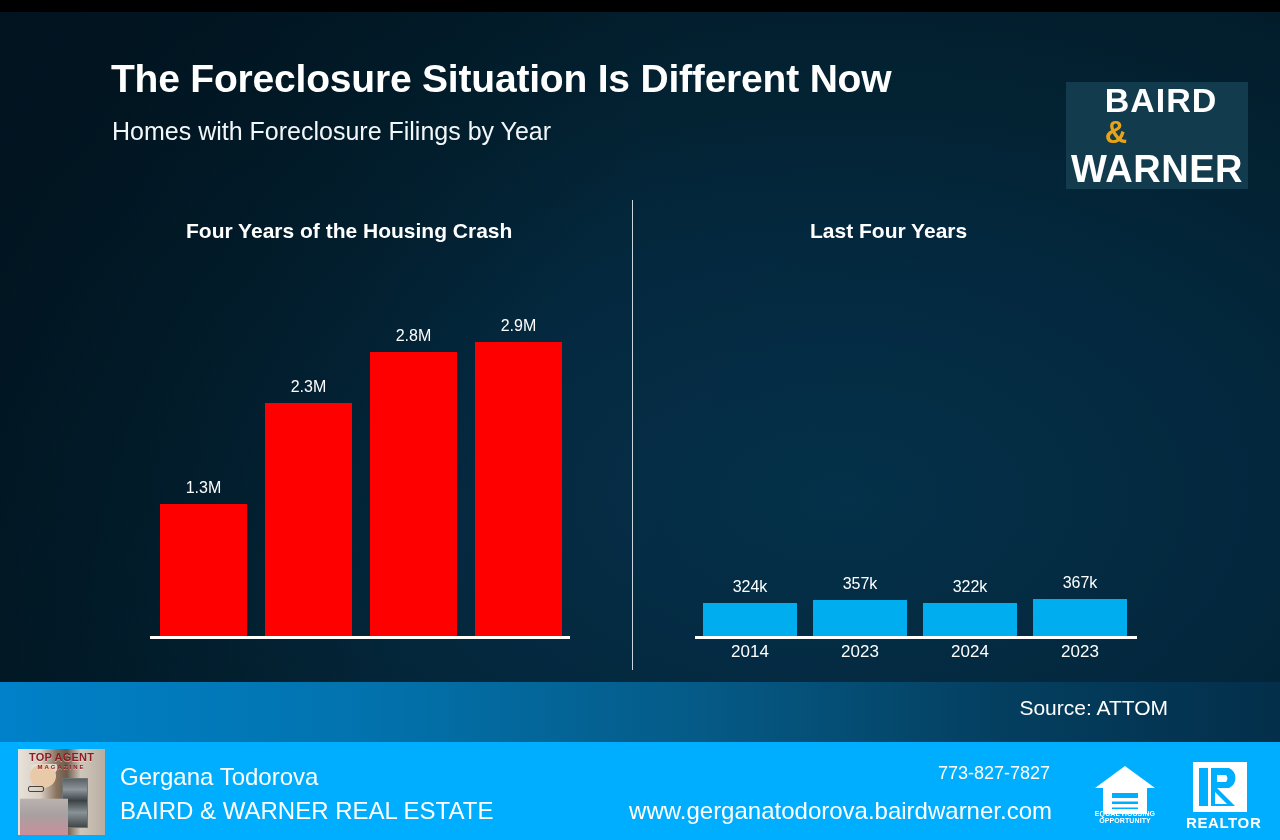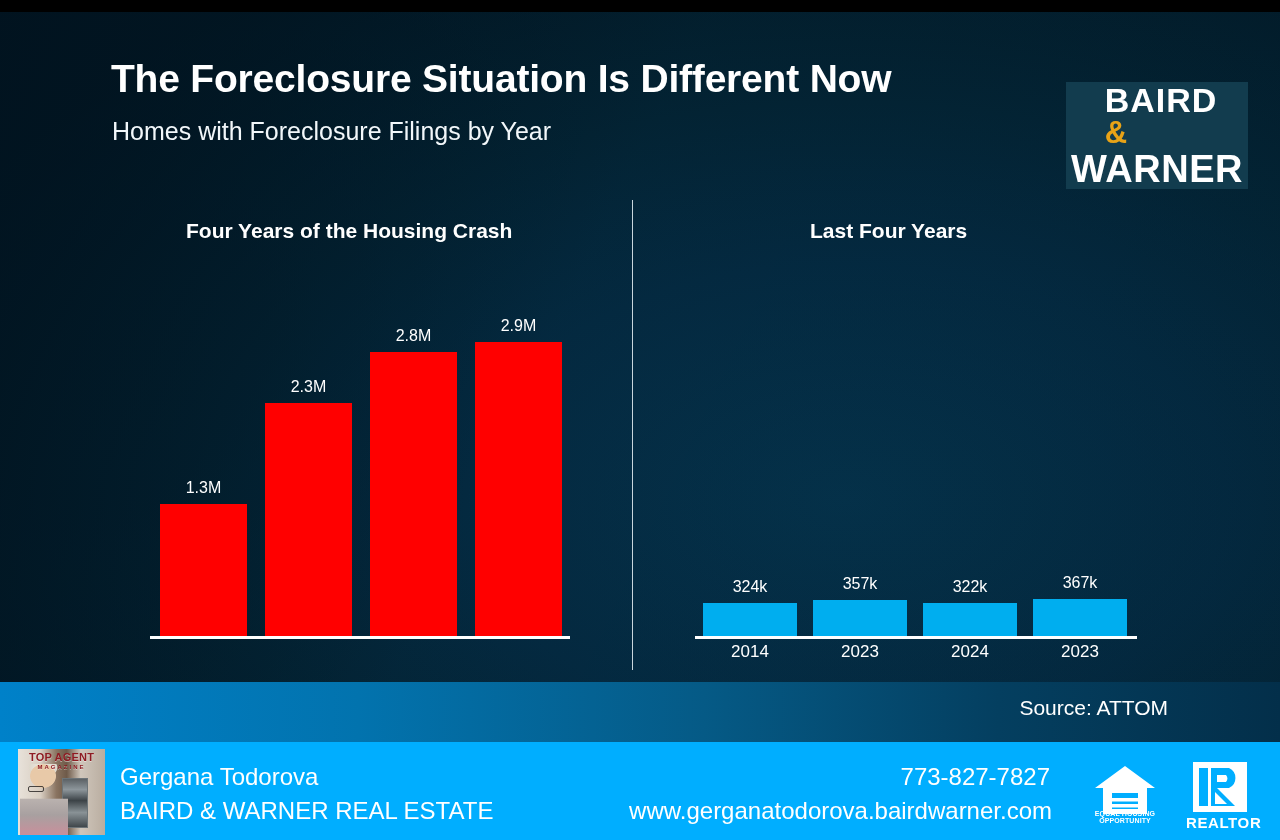--- a/index.html
+++ b/index.html
@@ -276,21 +276,21 @@
     top: 785px;
     font-size: 24px;
     color: #ffffff;
     white-space: nowrap;
   }
   .agent-phone {
     position: absolute;
     left: 1050px;
     top: 751px;
     transform: translateX(-100%);
-    font-size: 24px;
+    font-size: 18px;
     color: #ffffff;
     white-space: nowrap;
   }
   .agent-web {
     position: absolute;
     left: 1052px;
     top: 785px;
     transform: translateX(-100%);
     font-size: 24px;
     color: #ffffff;

